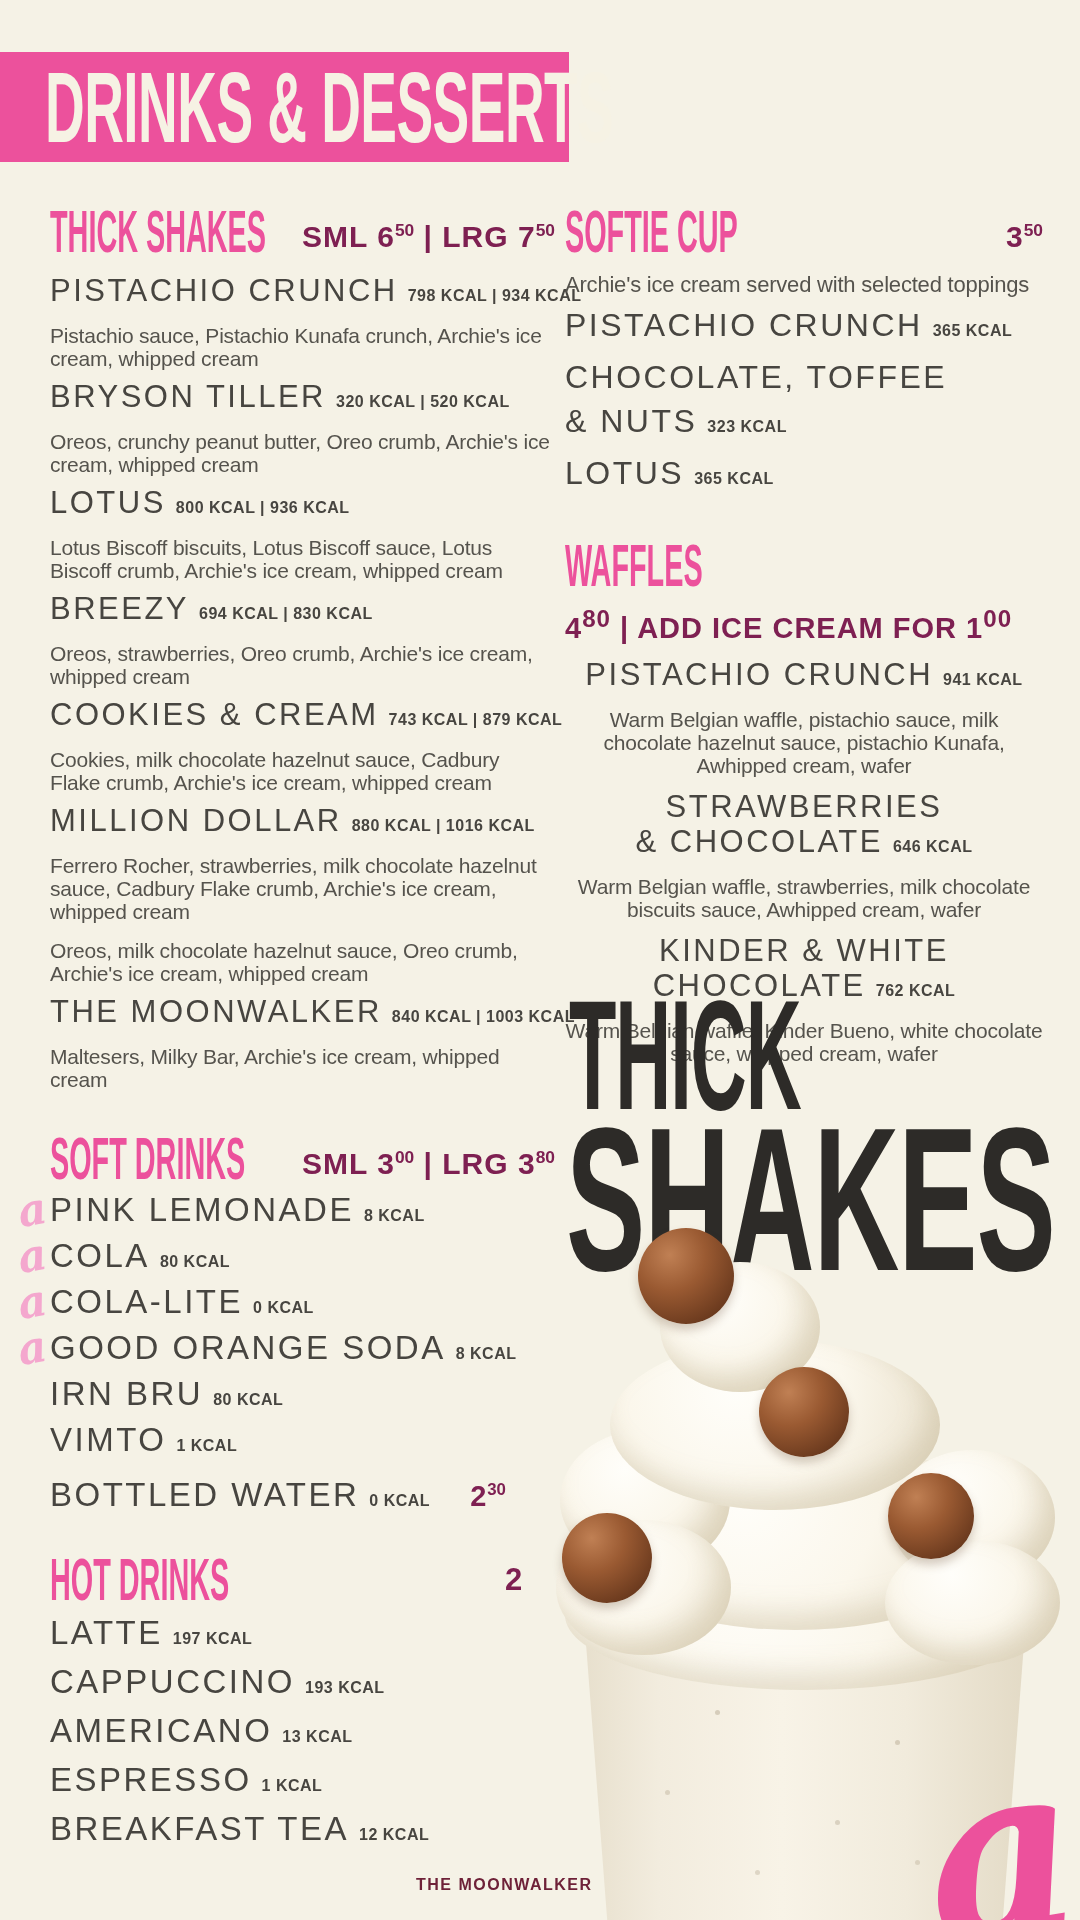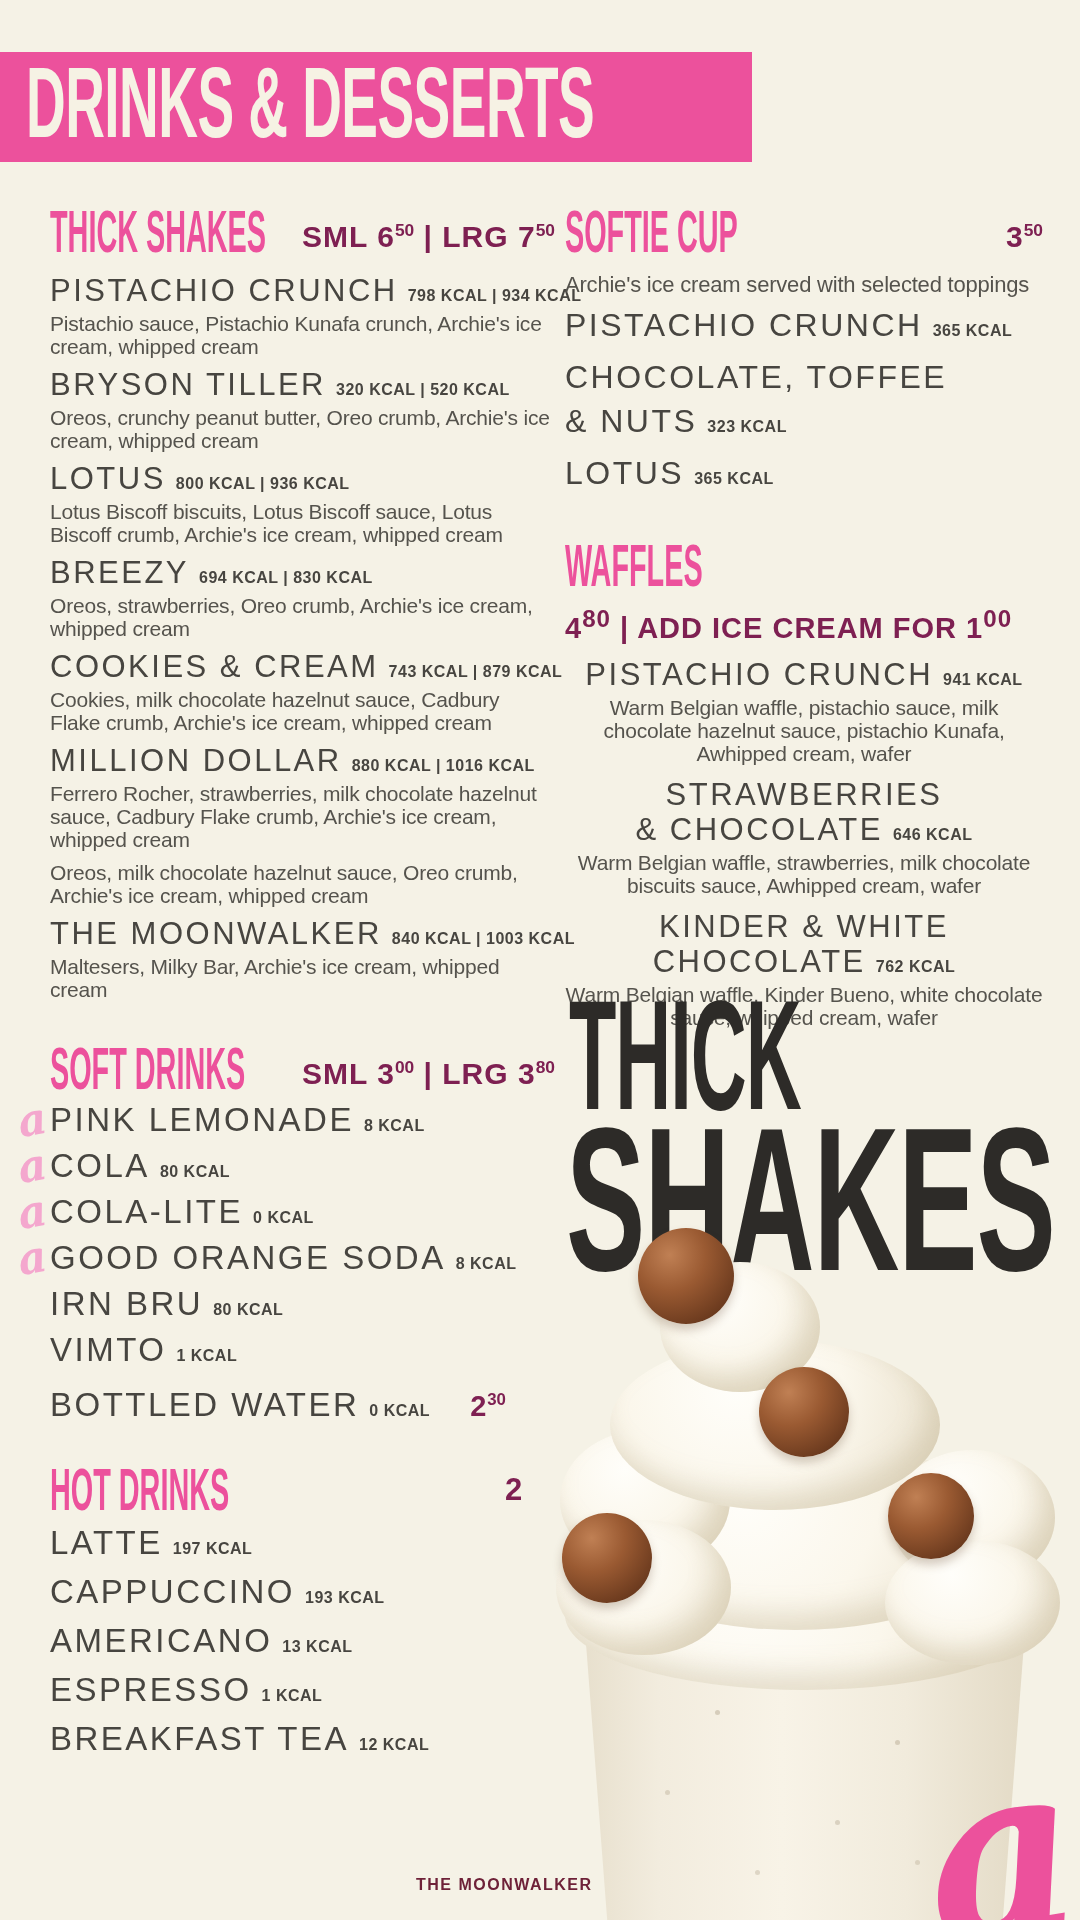--- a/index.html
+++ b/index.html
@@ -4,37 +4,37 @@
 <style>
   :root{
     --background:#F5F2E6; --pink:#EC519C; --light-pink:#F4A7CE;
     --maroon:#7E2052; --ink:#474540; --desc:#55534D; --big-type:#2D2B28;
   }
   *{margin:0;padding:0;box-sizing:border-box;}
   body{background:var(--background);font-family:"Liberation Sans",sans-serif;}
   .poster{position:relative;width:1080px;height:1920px;background:var(--background);overflow:hidden;}
 
   
-  .banner{position:absolute;left:0;top:52px;width:752px;height:110px;background:var(--pink);
-          display:flex;align-items:flex-start;padding-left:26px;}
+  .banner{position:absolute;left:0;top:52px;width:569px;height:110px;background:var(--pink);
+          display:flex;align-items:center;padding-left:45px;}
   .banner h1{font-size:100px;font-weight:700;color:#F6F2E4;white-space:nowrap;line-height:1;
              transform:scaleX(0.55);transform-origin:left center;letter-spacing:-1px;flex:none;}
 
   
   .sec-head{position:relative;height:64px;}
   .sec-title{display:inline-block;font-size:60px;font-weight:700;color:var(--pink);line-height:64px;
              white-space:nowrap;transform:scaleX(0.48);transform-origin:left bottom;letter-spacing:0px;}
   .price-line{position:absolute;right:0;bottom:10px;color:var(--maroon);font-size:30px;font-weight:700;
               letter-spacing:1px;white-space:nowrap;}
   .price-line sup,.drink-price sup{font-size:58%;vertical-align:super;letter-spacing:0;}
   .price-row{color:var(--maroon);font-size:29px;font-weight:700;letter-spacing:1px;margin-top:4px;line-height:34px;white-space:nowrap;}
 
   .item-name{font-size:31px;color:var(--ink);letter-spacing:2.5px;line-height:34px;}
   .item-kcal{font-size:16px;font-weight:700;color:var(--ink);letter-spacing:0.5px;margin-left:10px;}
-  .item-desc{font-size:21px;color:var(--desc);line-height:23px;letter-spacing:-0.2px;margin-top:4px;}
+  .item-desc{font-size:21px;color:var(--desc);line-height:23px;letter-spacing:-0.2px;margin-top:16px;}
   .name-line{white-space:nowrap;}
   .wrap-name .item-name{white-space:pre-line;}
   .wrap-name{white-space:normal;}
 
   
   .col-left{position:absolute;left:50px;top:200px;width:505px;}
   .col-right{position:absolute;left:565px;top:200px;width:478px;}
 
   .shake-item{margin-top:10px;}
   .gap-a{height:36px;} .gap-b{height:26px;}

